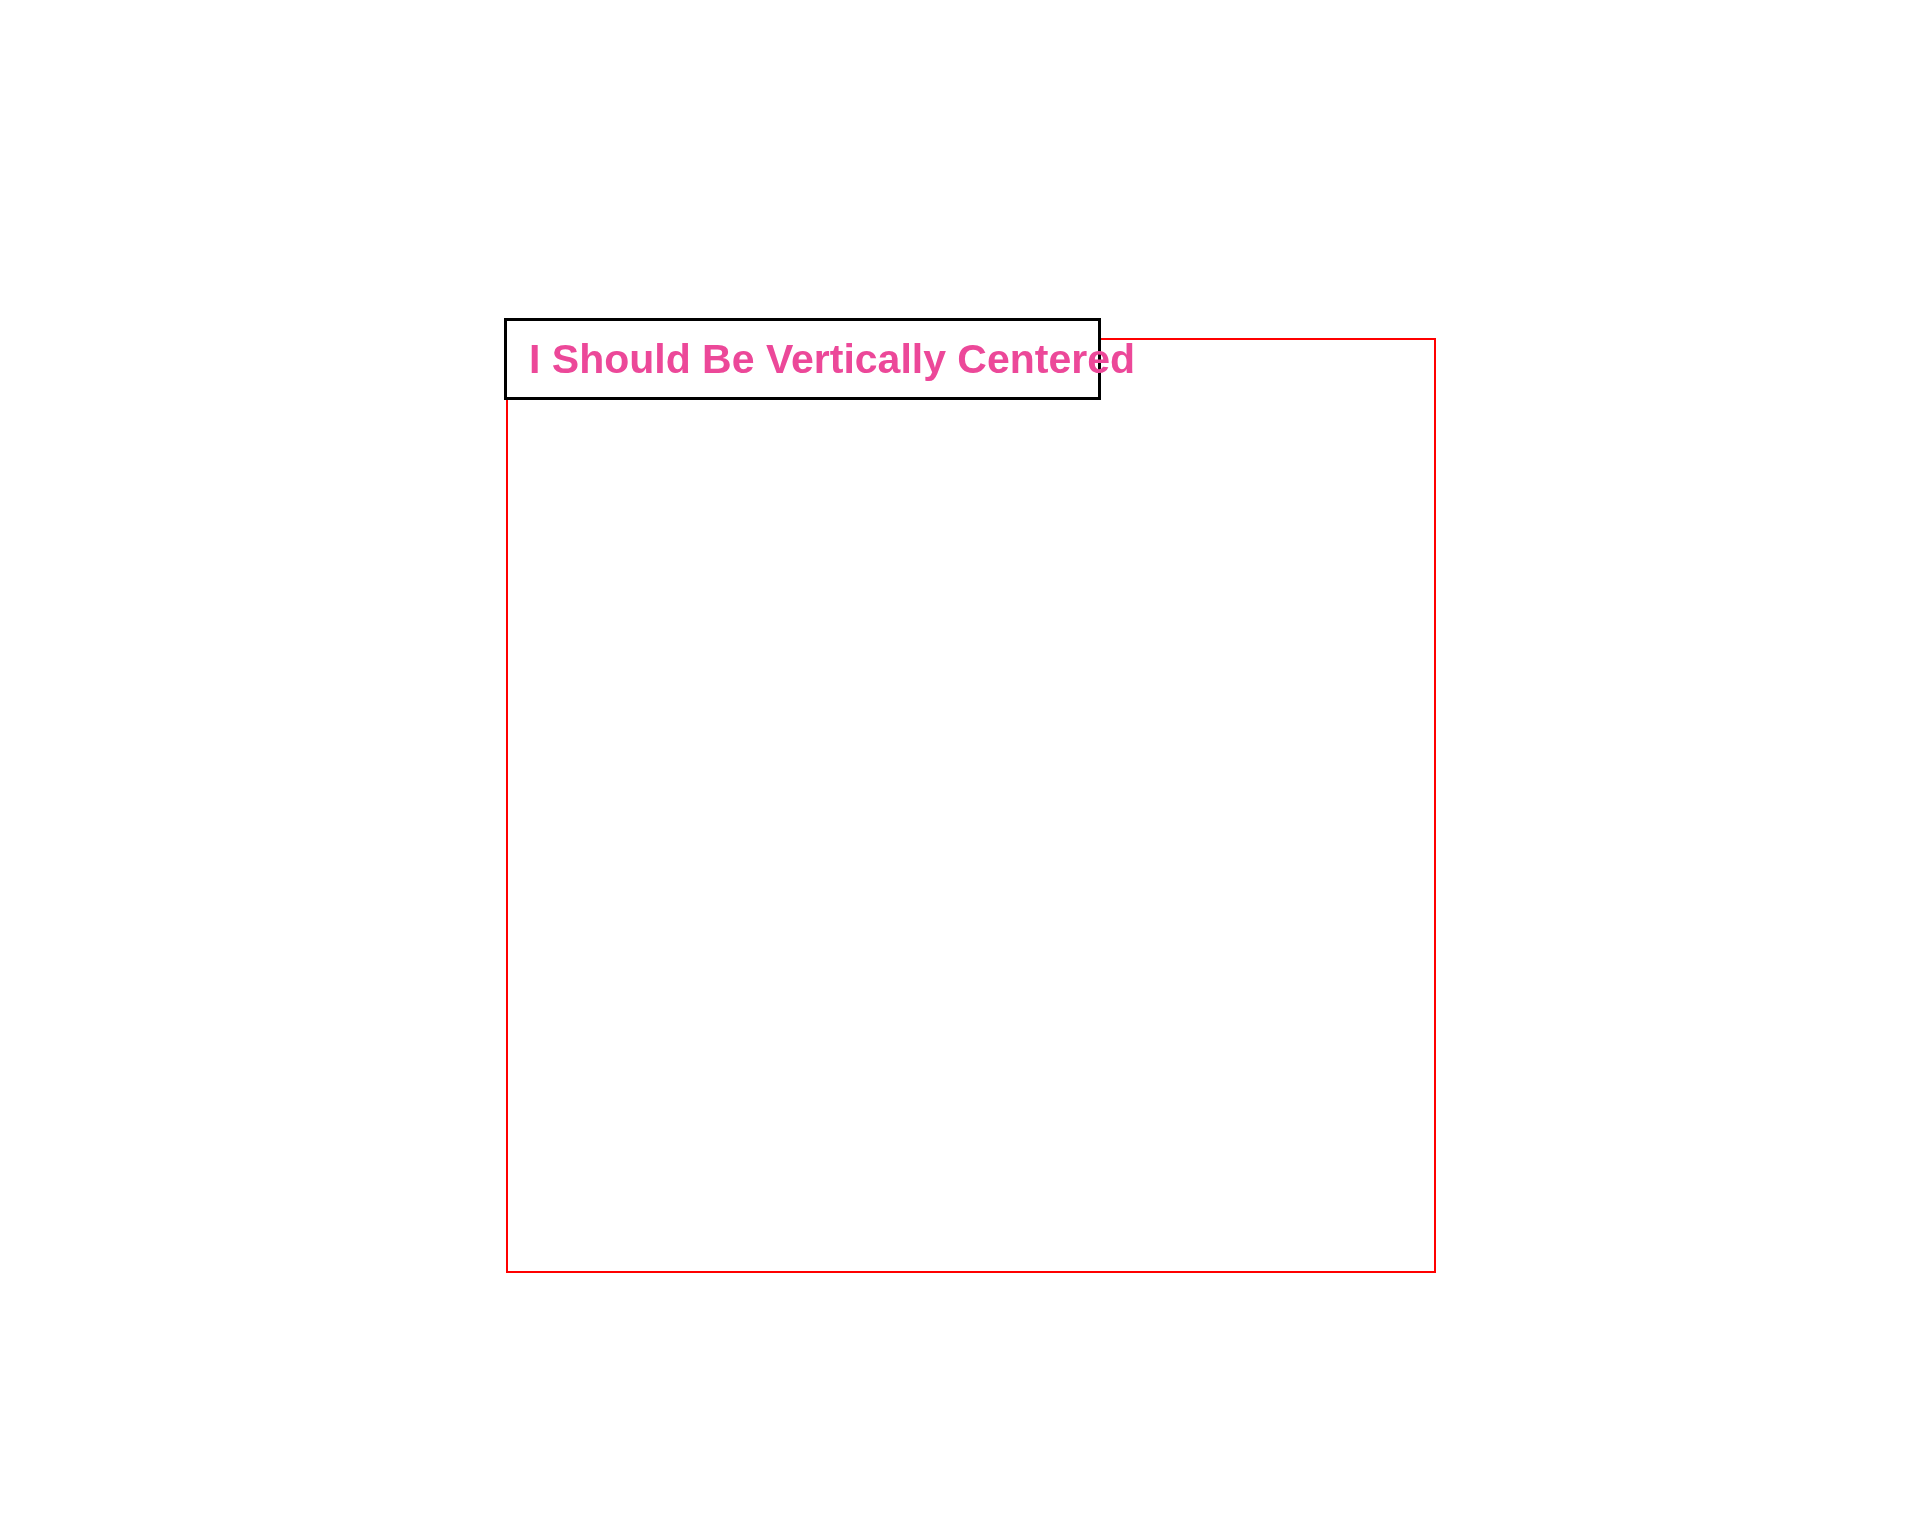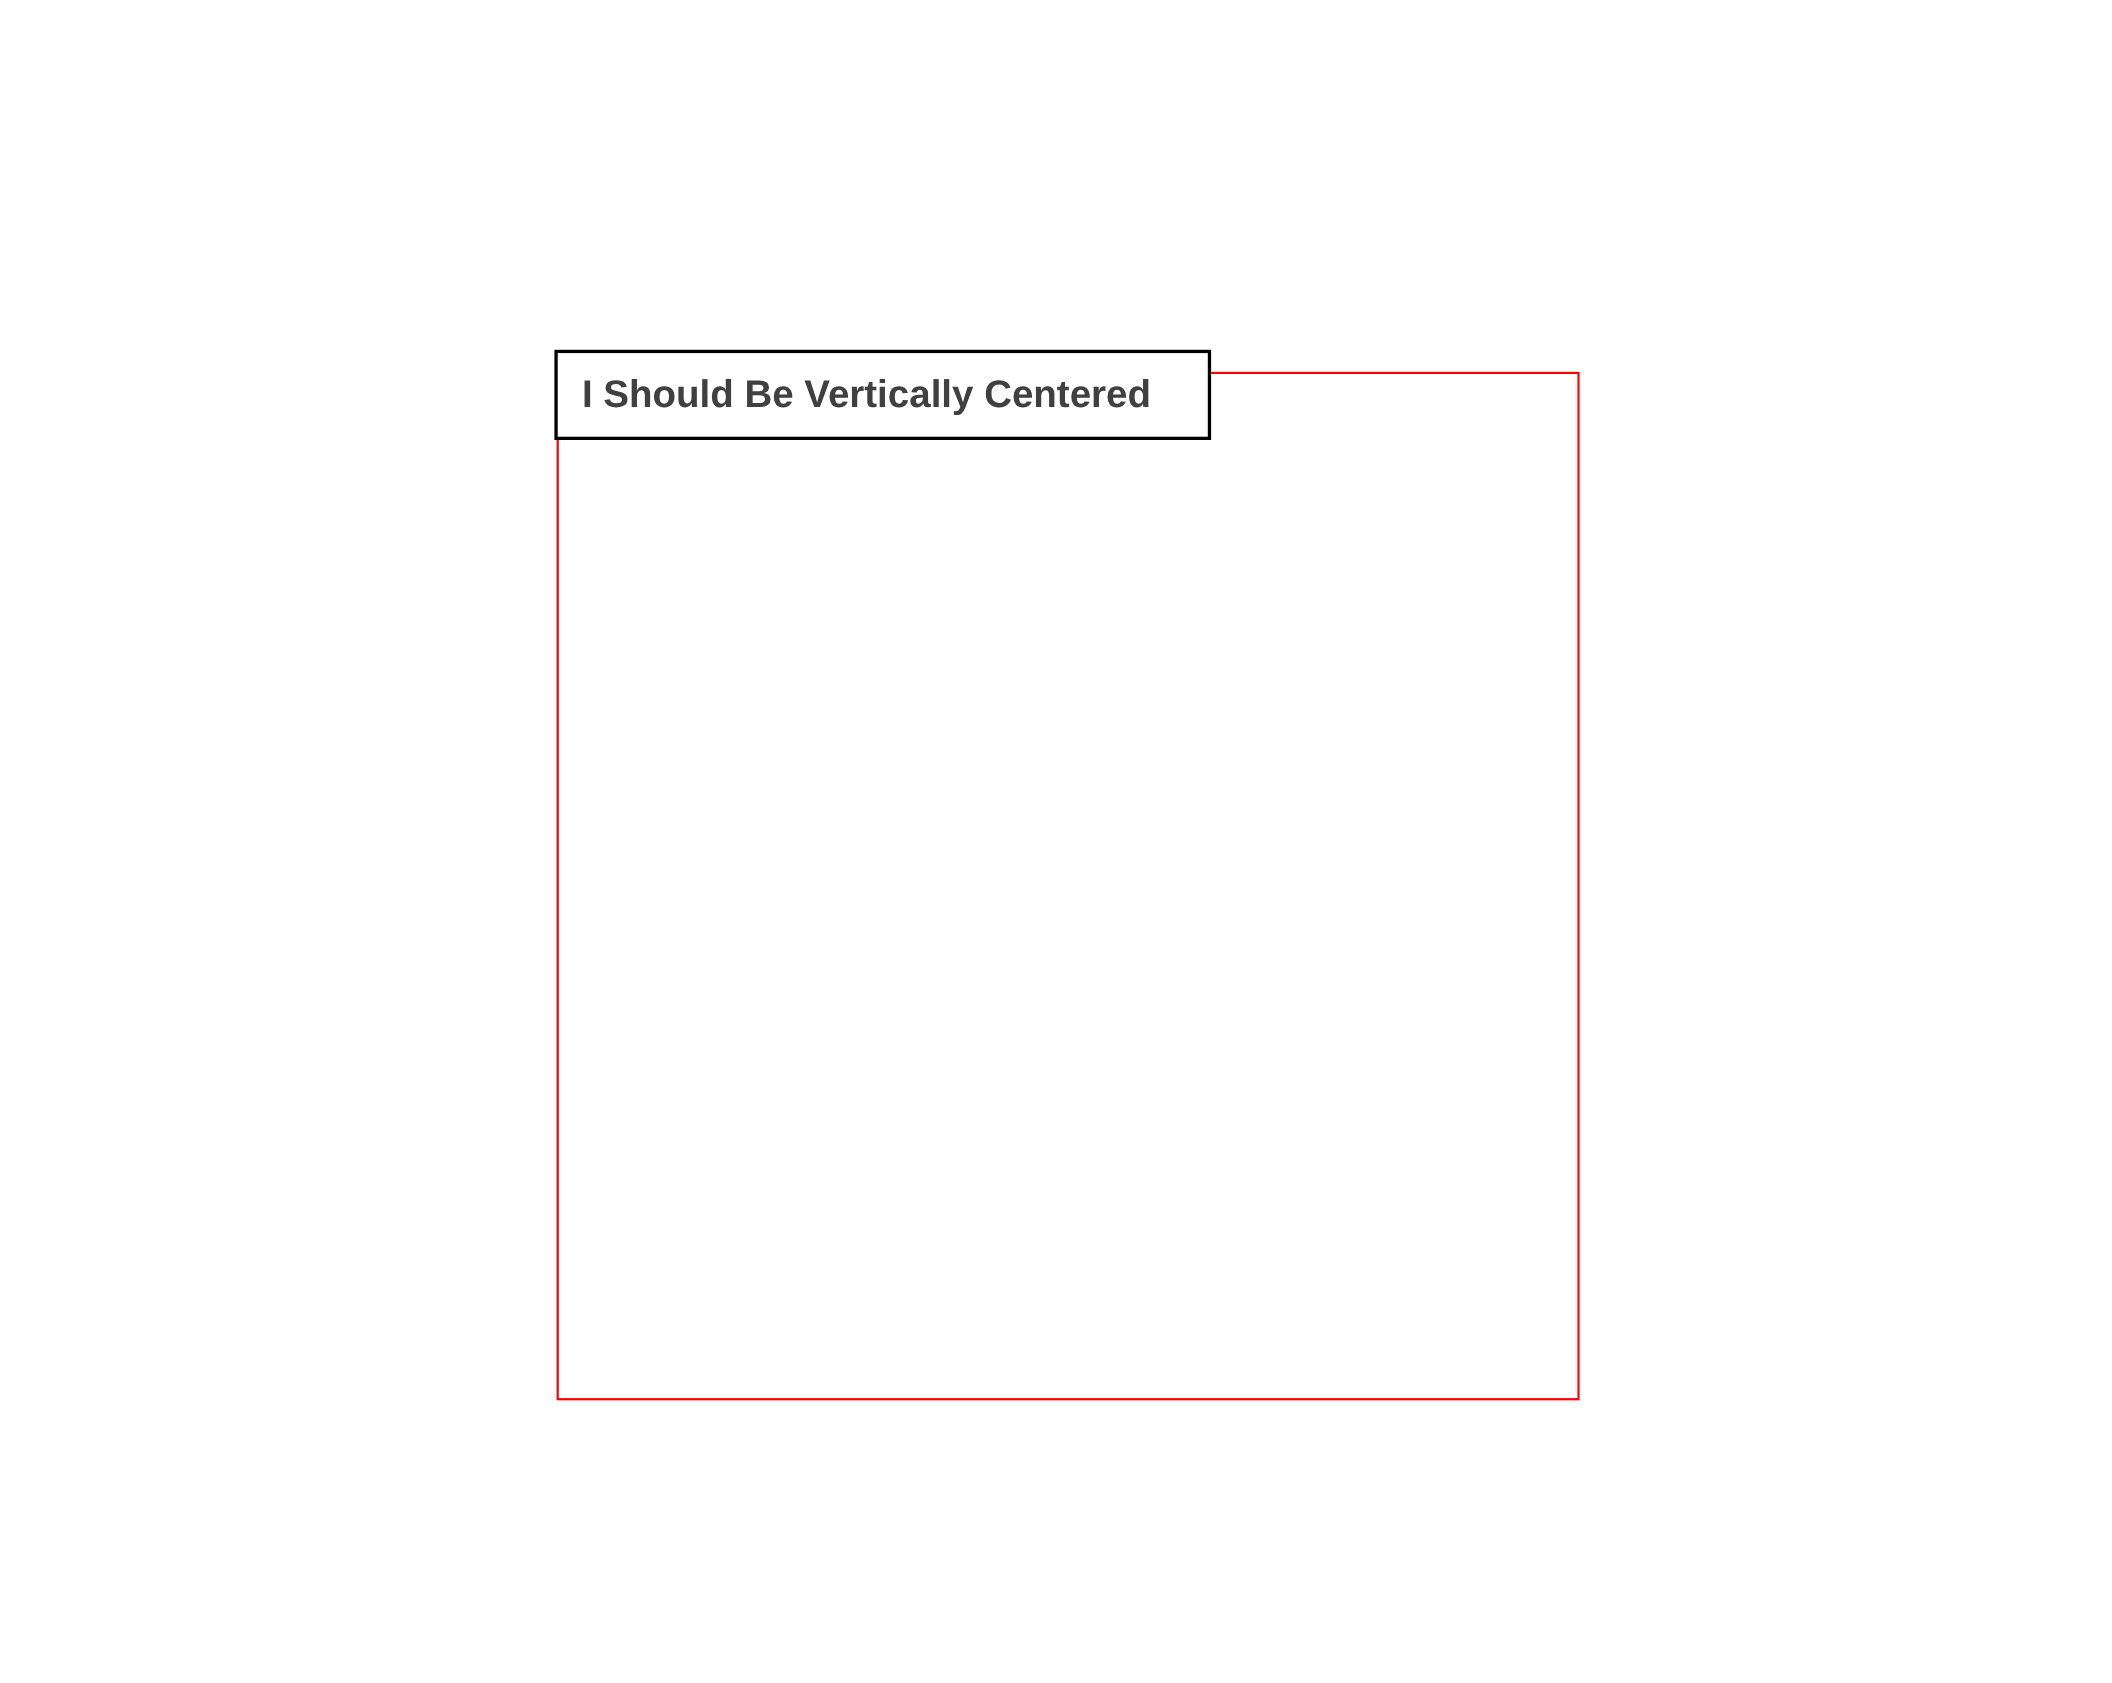--- a/index.html
+++ b/index.html
@@ -33,23 +33,23 @@
       width: 597px;
       height: 82px;
       border: 3px solid #000000;
       background: #ffffff;
       display: flex;
       align-items: center;
       padding-left: 22px;
     }
     
     .black-box-text {
-      font-size: 35px;
+      font-size: 41px;
       font-weight: bold;
-      color: #404040;
+      color: #ec4899;
       white-space: nowrap;
     }
   </style>
 </head>
 <body>
 
 <div class="red-box"></div>
 
 <div class="black-box">
   <span class="black-box-text">I Should Be Vertically Centered</span>

